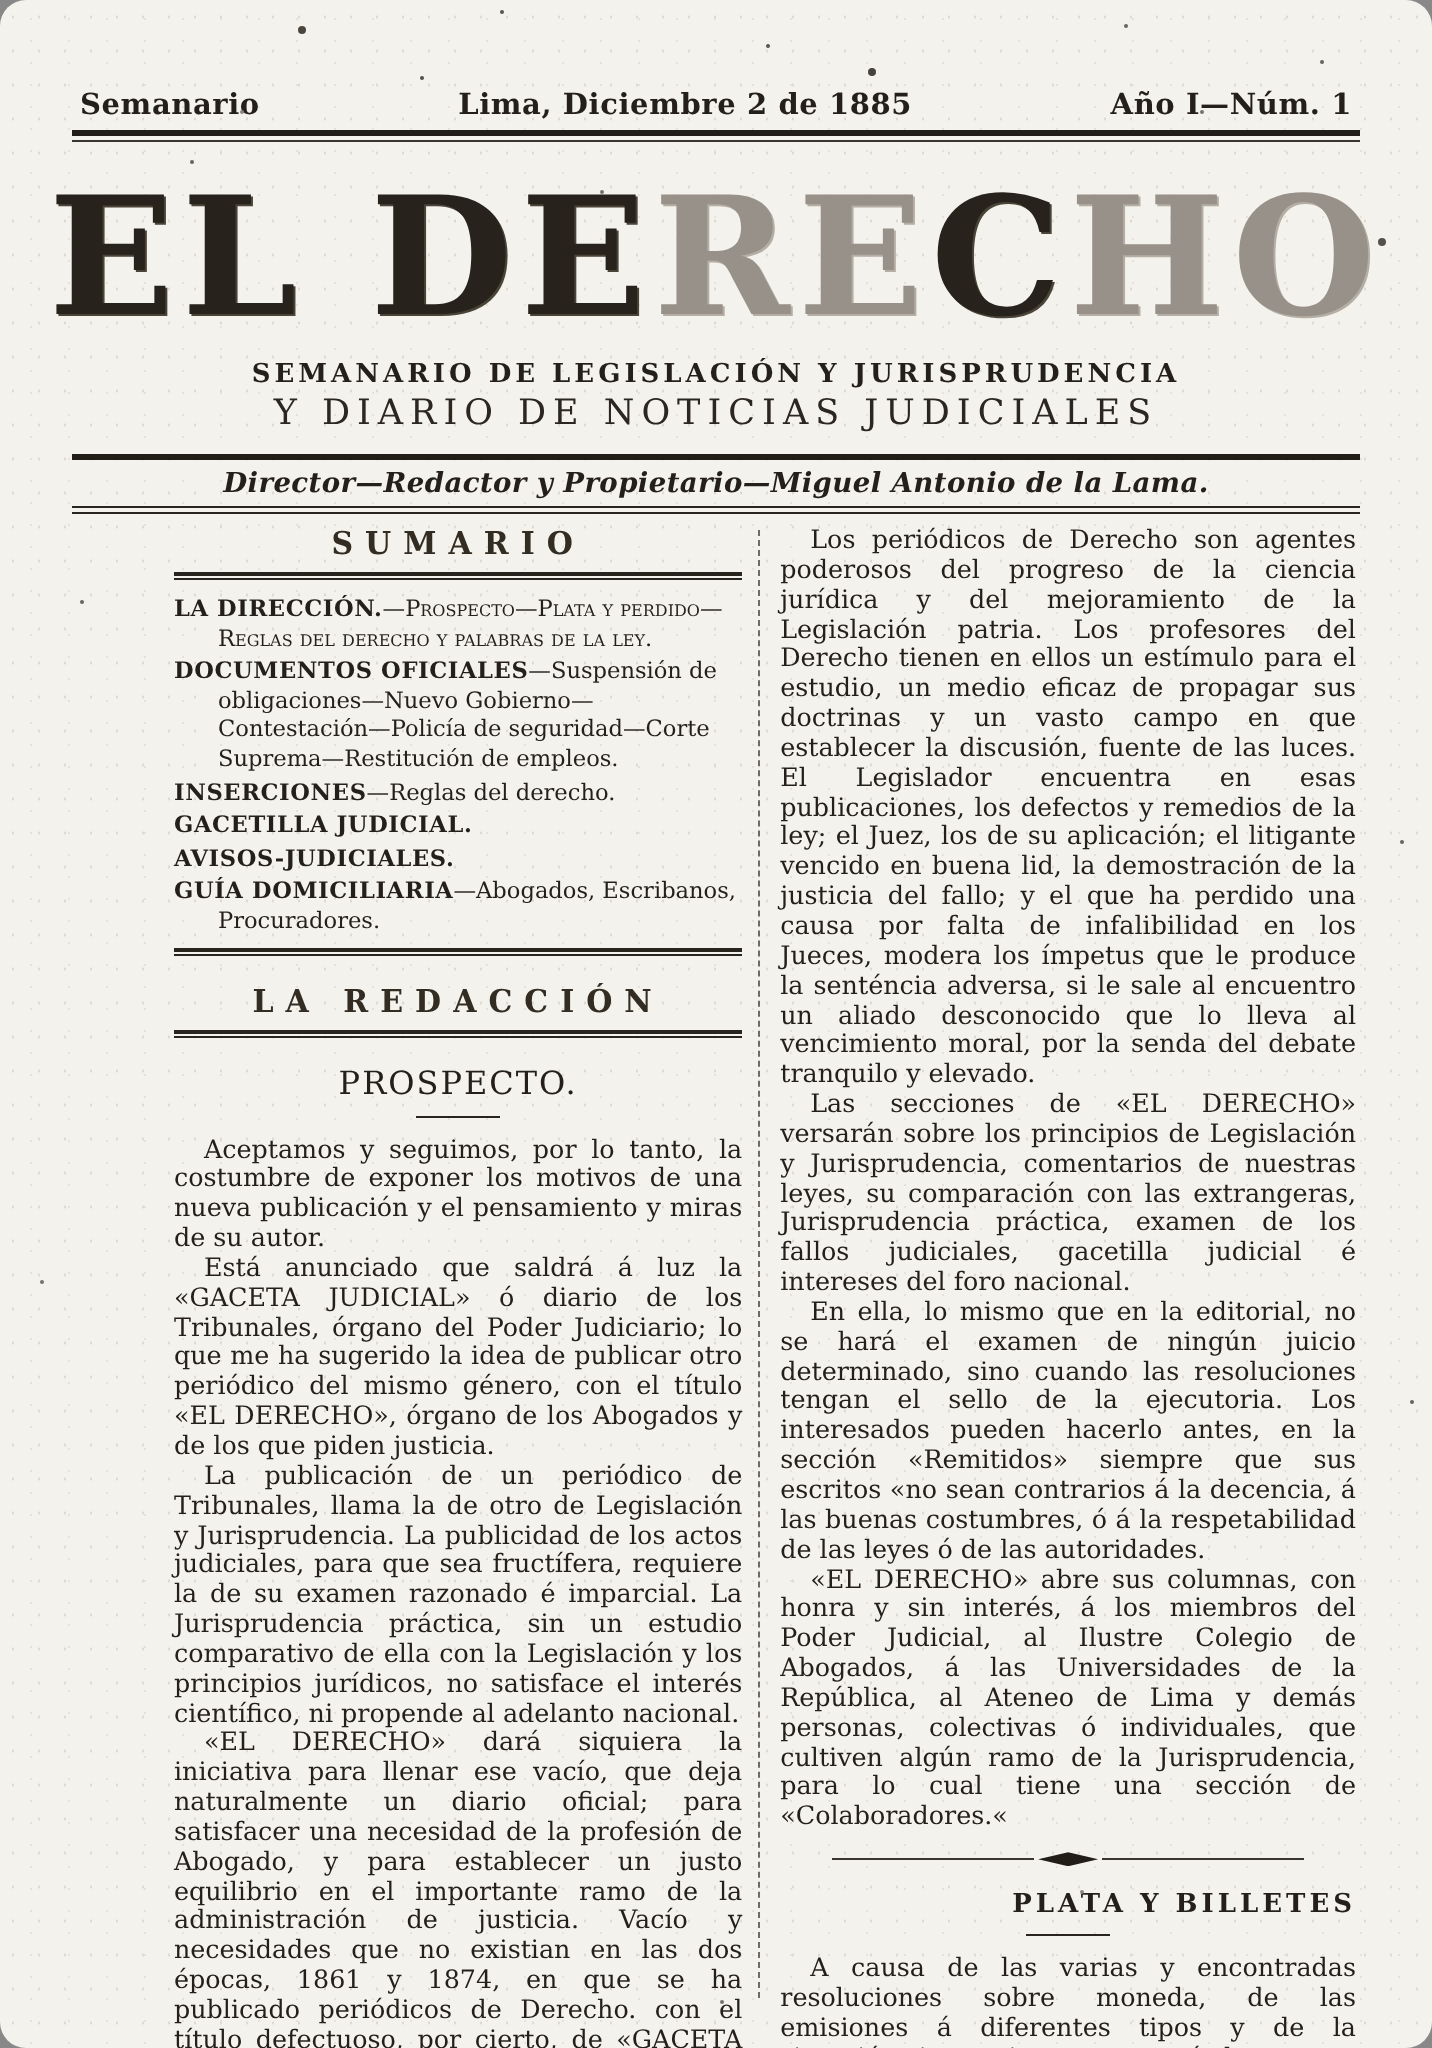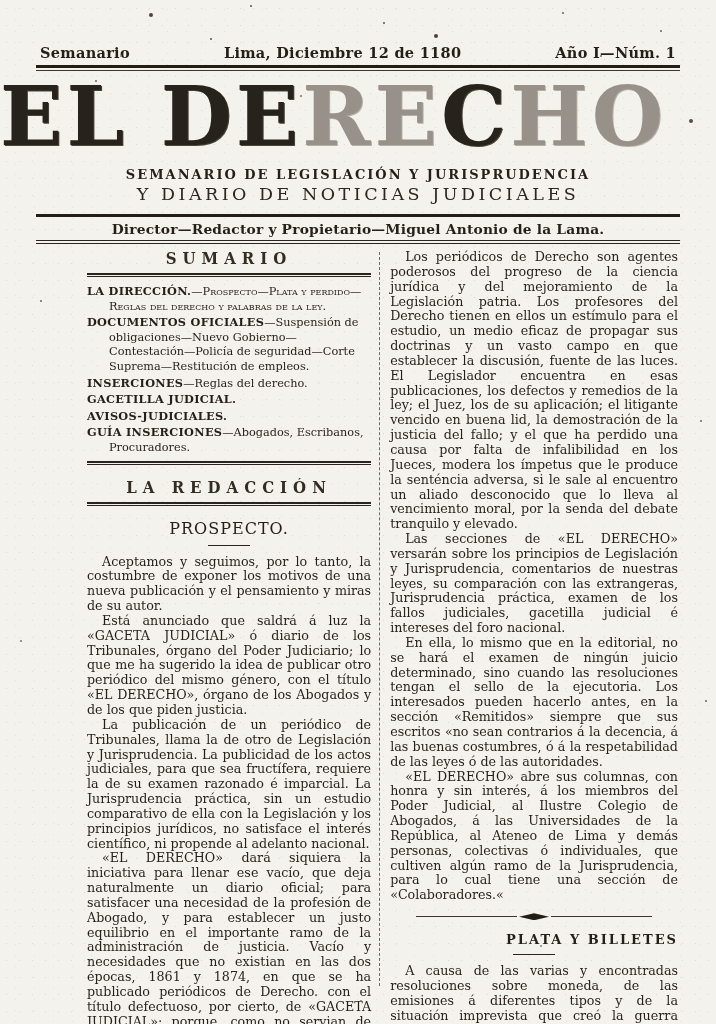--- a/index.html
+++ b/index.html
@@ -8,50 +8,51 @@
     position:relative; width:716px; height:1024px; margin:0 auto;
     background-color:#f4f2ec;
     background-image:
       radial-gradient(#dedacf 0.5px, transparent 0.7px),
       radial-gradient(#e6e2d8 0.5px, transparent 0.7px);
     background-size:13px 17px, 19px 11px;
     background-position:0 0, 6px 4px;
     color:#241f19;
     font-family:"DejaVu Serif", "Liberation Serif", serif;
     overflow:hidden;
+    border-radius:13px;
   }
   .noise { position:absolute; top:0; left:0; width:2px; height:2px; border-radius:50%;
     background:transparent;
     box-shadow: 150px 14px 0 1px #4a453d, 383px 22px 0 0 #5a554c, 562px 12px 0 0 #6a655c,
       210px 38px 0 0 #555048, 435px 35px 0 1px #47423a, 660px 30px 0 0 #6a655c,
       95px 80px 0 0 #6a655c, 300px 95px 0 0 #77726a, 690px 120px 0 1px #55504a,
       40px 300px 0 0 #6a655c, 700px 420px 0 0 #6a655c, 20px 640px 0 0 #77726a,
       705px 700px 0 0 #6a655c, 360px 1000px 0 0 #77726a, 540px 945px 0 0 #8a857c,
       250px 5px 0 0 #5a554c, 600px 55px 0 0 #77726a, 120px 55px 0 0 #8a857c;
   }
 
   
   .topline {
     display:flex; justify-content:space-between; align-items:baseline;
     padding:44px 40px 0 40px; font-weight:bold; font-size:14.5px; letter-spacing:0.3px;
   }
   .toprule { margin:4px 36px 0 36px; border-top:3px solid #221d17; border-bottom:1px solid #3a352d; height:6px; }
 
   
-  .masthead { text-align:left; margin-top:4px; line-height:1; white-space:nowrap; }
+  .masthead { text-align:center; margin-top:17px; line-height:1; white-space:nowrap; }
   .masthead span {
     font-family:"DejaVu Serif", serif; font-weight:bold; font-size:82px; letter-spacing:4px;
   }
   .ink { color:#27221b; text-shadow:1px 1px 0 #4a4438; }
   .faded { color:#98918a; text-shadow:1px 1px 0 #b5aea5; }
   .subtitle1 { text-align:center; margin-top:10px; font-weight:bold; font-size:13px; letter-spacing:2px; }
   .subtitle2 { text-align:center; margin-top:2px; font-size:17.5px; letter-spacing:3.5px; color:#2b261f; font-family:"DejaVu Serif", serif; }
 
   
-  .director-bar { margin:10px 36px 0 36px; border-top:3px solid #221d17; }
+  .director-bar { margin:10px 36px 0 36px; border-top:3px solid #221d17;font-style:italic; }
   .director { text-align:center; font-weight:bold; font-size:13.8px; padding:4px 0 3px 0; letter-spacing:0.2px; }
   .director-rule { border-top:1px solid #2a251e; border-bottom:1px solid #2a251e; height:4px; }
 
   
   .columns { display:flex; padding:6px 38px 0 40px; height:742px;margin-left:47px; }
   .col-left { width:312px; padding-right:8px; }
   .col-divider { width:0; border-left:1px dashed #6f6a62; margin:2px 0 0 0; }
   .col-right { width:318px; padding-left:10px; }
 
   .orn-head { text-align:center; font-weight:bold; font-size:15px; letter-spacing:6px;
@@ -79,21 +80,21 @@
   .plata-head { text-align:right; font-weight:bold; font-size:13px; letter-spacing:2px; margin-top:12px; }
 </style>
 </head>
 <body>
 
 <div class="page">
   <div class="noise"></div>
 
   <div class="topline">
     <span>Semanario</span>
-    <span>Lima, Diciembre 12 de 1180</span>
+    <span>Lima, Diciembre 2 de 1885</span>
     <span>Año I—Núm. 1</span>
   </div>
   <div class="toprule"></div>
 
   <div class="masthead">
     <span class="ink">EL DE</span><span class="faded">RE</span><span class="ink">C</span><span class="faded">HO</span>
   </div>
   <div class="subtitle1">SEMANARIO DE LEGISLACIÓN Y JURISPRUDENCIA</div>
   <div class="subtitle2">Y DIARIO DE NOTICIAS JUDICIALES</div>
 
@@ -118,21 +119,21 @@
         <div class="sum-item">
           <span class="sum-lead">INSERCIONES</span><span>—Reglas del derecho.</span>
         </div>
         <div class="sum-item">
           <span class="sum-lead">GACETILLA JUDICIAL.</span><span></span>
         </div>
         <div class="sum-item">
           <span class="sum-lead">AVISOS-JUDICIALES.</span><span></span>
         </div>
         <div class="sum-item">
-          <span class="sum-lead">GUÍA INSERCIONES</span><span>—Abogados, Escribanos, Procuradores.</span>
+          <span class="sum-lead">GUÍA DOMICILIARIA</span><span>—Abogados, Escribanos, Procuradores.</span>
         </div>
       </div>
       <div class="rule2"></div>
 
       <div class="redaccion-block">
         <div class="orn-head">LA REDACCIÓN</div>
         <div class="rule2"></div>
       </div>
 
       <div class="heading">PROSPECTO.</div>

